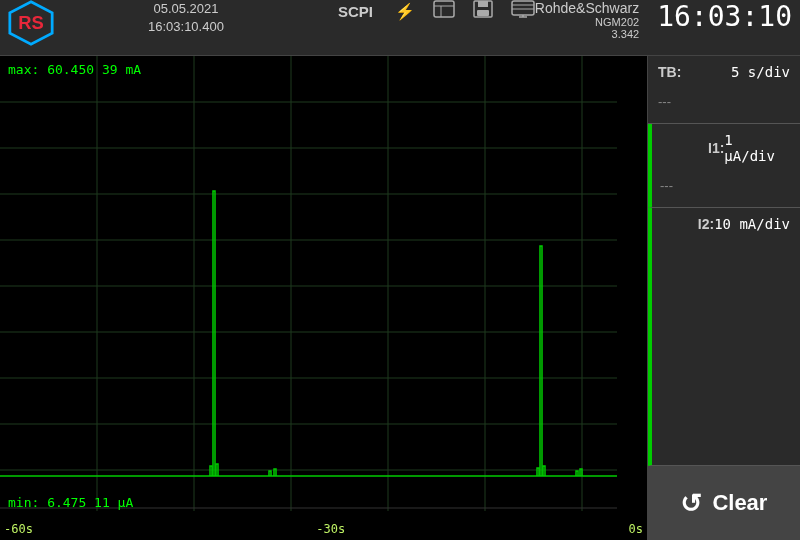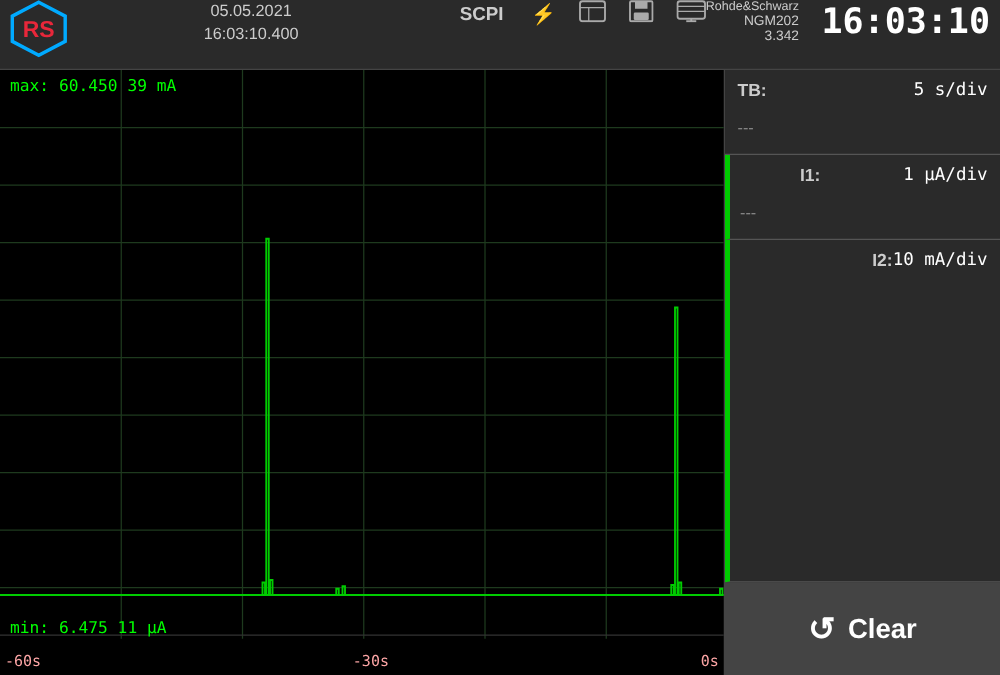--- a/index.html
+++ b/index.html
@@ -61,21 +61,21 @@
 
     #scpi-label {
       color: #ccc;
       font-size: 15px;
       font-weight: bold;
       margin-right: 4px;
     }
 
     #time-display {
       font-size: 28px;
-      font-weight: bold;
+      font-weight: normal;
       color: #fff;
       font-family: monospace;
     }
 
     
     #main {
       display: flex;
       height: 484px;
     }
 
@@ -116,32 +116,32 @@
 
     
     #x-axis {
       position: absolute;
       bottom: 4px;
       left: 0;
       right: 0;
       display: flex;
       justify-content: space-between;
       padding: 0 0 0 0;
-      color: #fca5a5;
+      color: #bef264;
       font-size: 12px;
       font-family: monospace;
     }
 
     .x-label {
       padding: 0 4px;
     }
 
     
     #sidebar {
-      width: 220px;
+      width: 152px;
       background: #2a2a2a;
       display: flex;
       flex-direction: column;
     }
 
     
     #tb-section {
       padding: 8px 10px 6px;
       border-bottom: 1px solid #555;
     }
@@ -300,21 +300,21 @@
         <rect x="1" y="1" width="22" height="14" rx="2" stroke="#aaa" stroke-width="1.5"></rect>
         <line x1="1" y1="5" x2="23" y2="5" stroke="#aaa" stroke-width="1"></line>
         <line x1="1" y1="9" x2="23" y2="9" stroke="#aaa" stroke-width="1"></line>
         <line x1="12" y1="15" x2="12" y2="17" stroke="#aaa" stroke-width="1.5"></line>
         <line x1="8" y1="17" x2="16" y2="17" stroke="#aaa" stroke-width="1.5"></line>
       </svg>
     </span>
   </div>
 
   <div id="header-right">
-    <span style="font-size:10px;">Rohde&amp;Schwarz</span>
+    <span style="font-size:14px;">Rohde&amp;Schwarz</span>
     <span style="font-size:11px;">NGM202</span>
     <span style="font-size:11px;">3.342</span>
   </div>
   <div id="time-display" style="margin-left:10px;">16:03:10</div>
 </div>
 
 <div id="main">
 
   <div id="chart-area">
 

